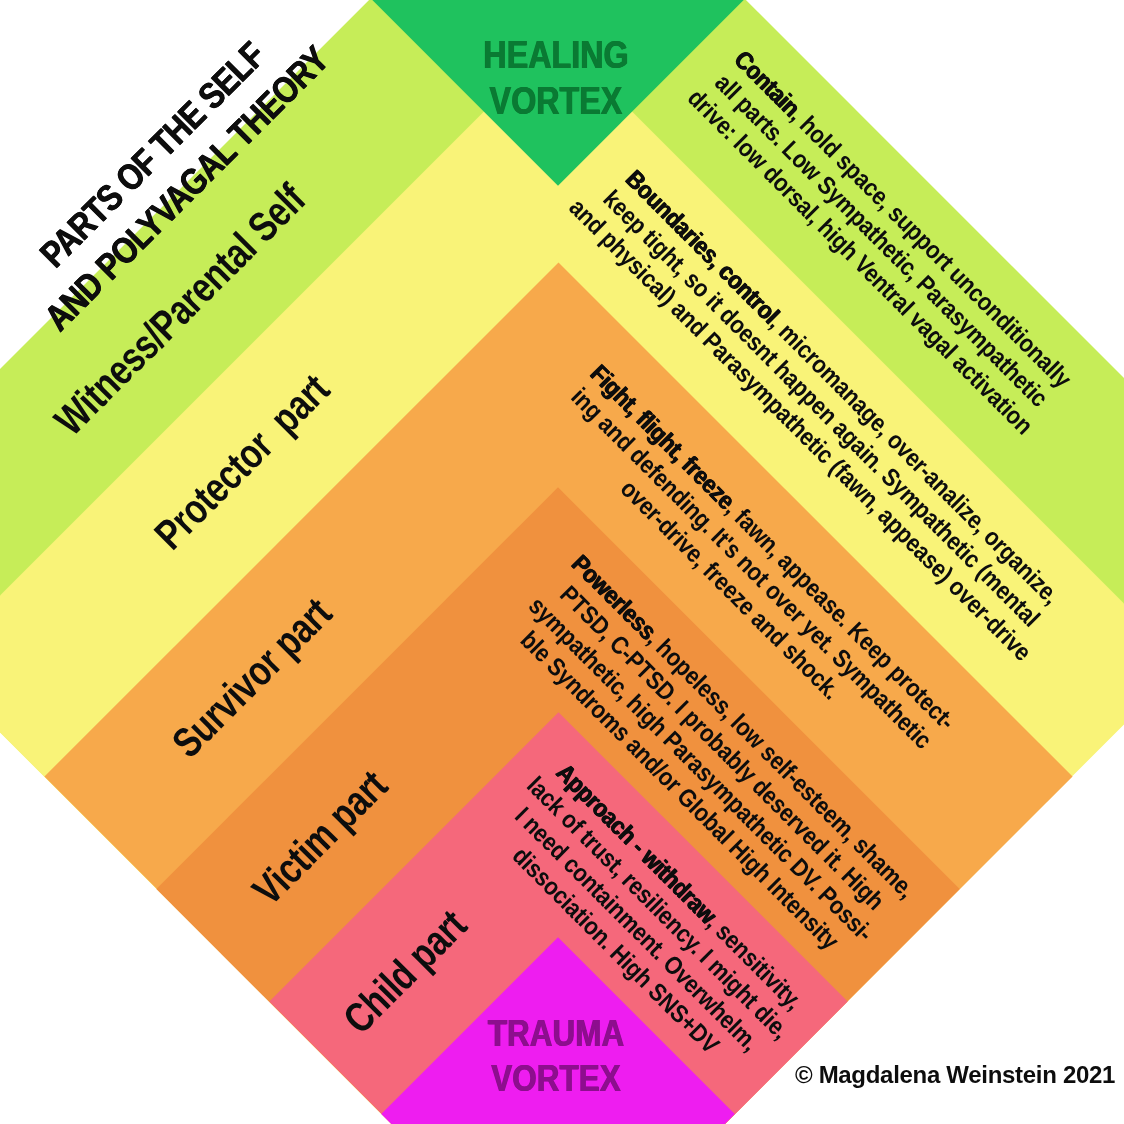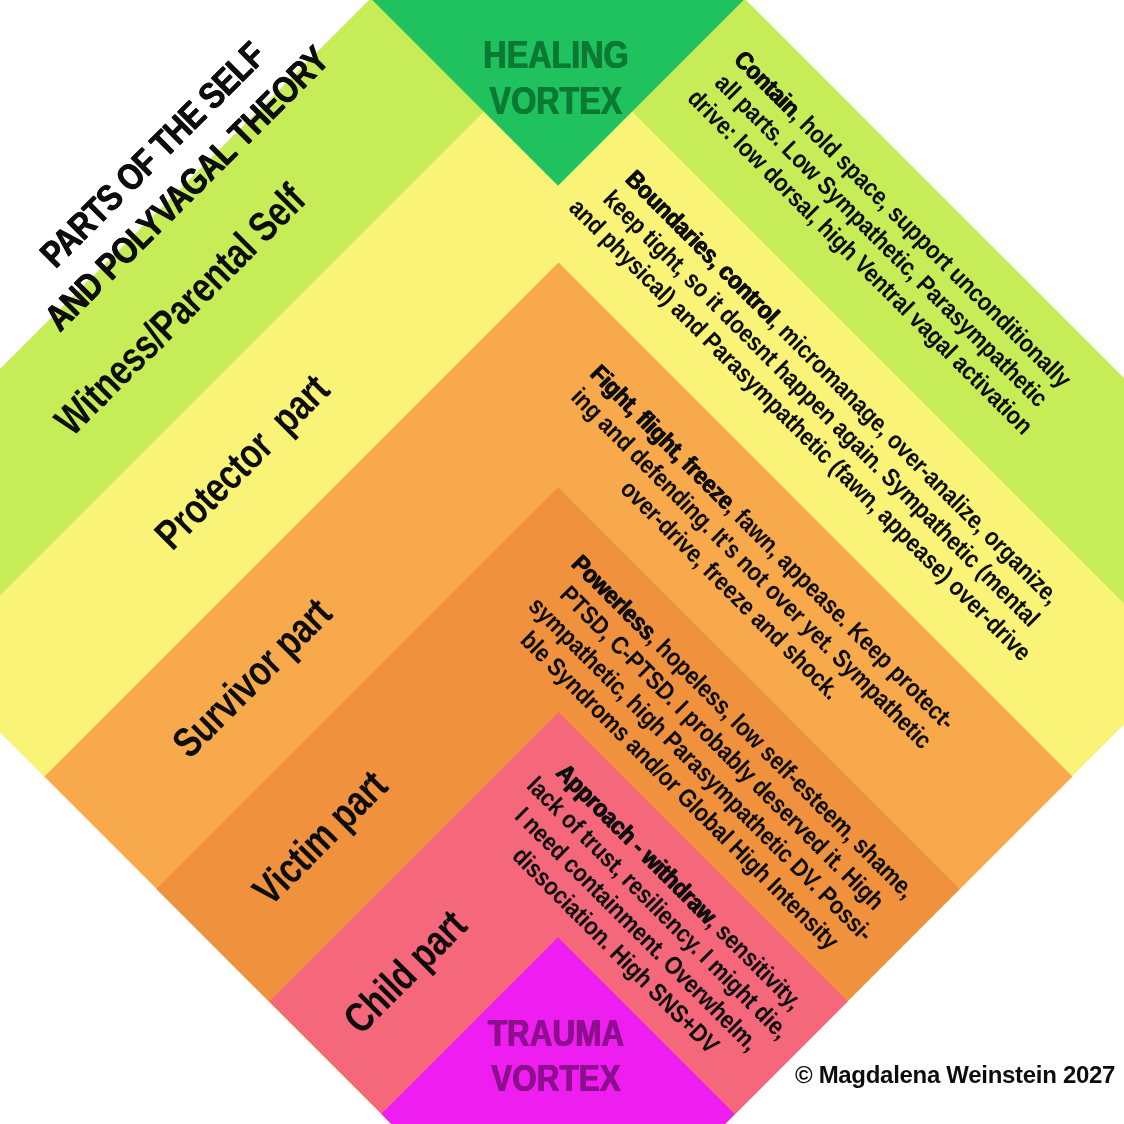--- a/index.html
+++ b/index.html
@@ -129,15 +129,15 @@
     <div class="dline">ble Syndroms and/or Global High Intensity</div>
   </div>
 
   <div class="tblock desc ds-child">
     <div class="dline"><span class="lead">Approach - withdraw</span><span>, sensitivity,</span></div>
     <div class="dline">lack of trust, resiliency. I might die,</div>
     <div class="dline">I need containment. Overwhelm,</div>
     <div class="dline">dissociation. High SNS+DV</div>
   </div>
 
-  <div class="tblock copyright">© Magdalena Weinstein 2027</div>
+  <div class="tblock copyright">© Magdalena Weinstein 2021</div>
 
 </div>
 
 </body></html>

